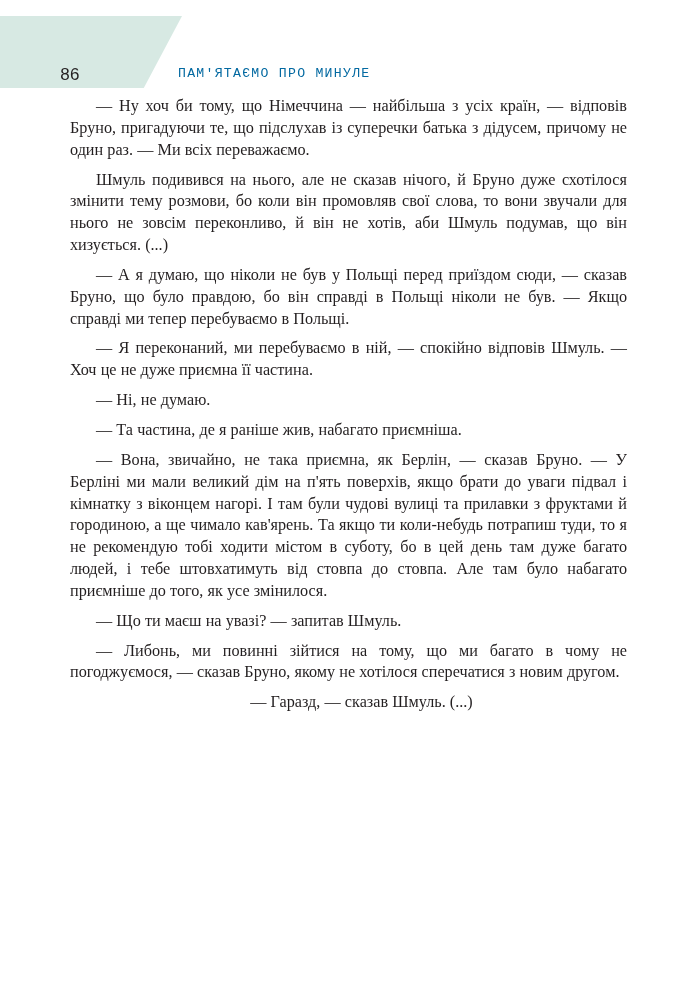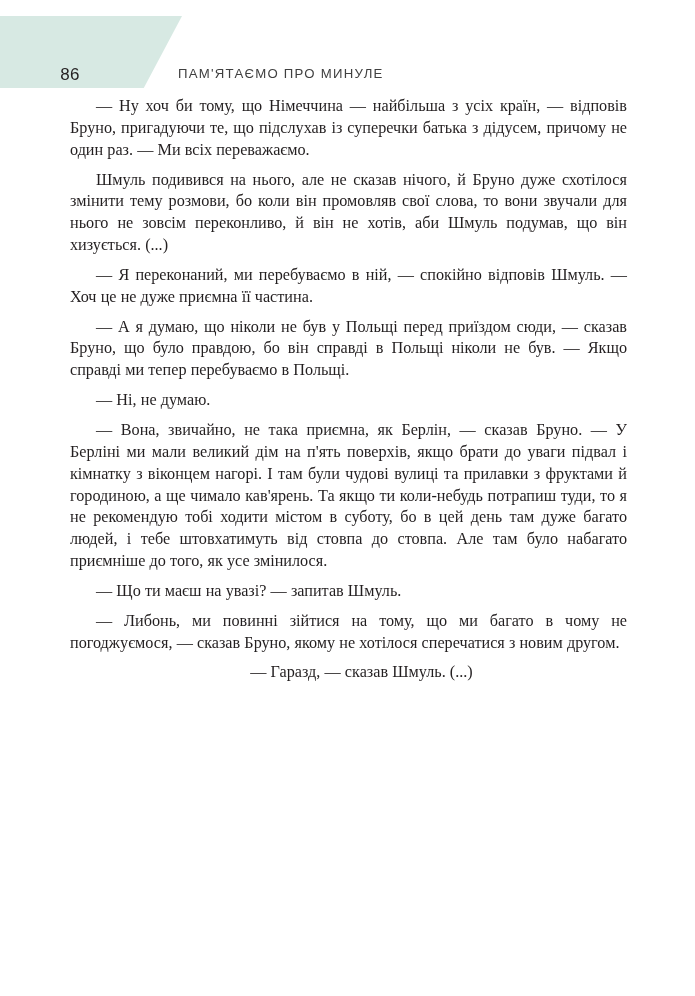--- a/index.html
+++ b/index.html
@@ -43,25 +43,25 @@
     font-size: 17px;
     font-weight: 400;
     letter-spacing: 0.4px;
     color: #231f20;
     line-height: 1;
   }
   .running-head {
     position: absolute;
     left: 178px;
     top: 51px;
-    font-family: Liberation Sans, sans-serif;
+    font-family: Liberation Mono, monospace;
     font-size: 13.2px;
     font-weight: 500;
     letter-spacing: 1.25px;
-    color: #404040;
+    color: #0369a1;
     line-height: 1;
     white-space: nowrap;
   }
 
   
   .text-column {
     position: absolute;
     left: 62px;
     top: 88px;
     width: 573px;
@@ -85,20 +85,21 @@
 
 <div class="header">
   <div class="header-shape"></div>
   <div class="page-number">86</div>
   <div class="running-head">ПАМ'ЯТАЄМО ПРО МИНУЛЕ</div>
 </div>
 
 <div class="text-column">
   <p class="para">— Ну хоч би тому, що Німеччина — найбільша з усіх кра­їн, — відповів Бруно, пригадуючи те, що підслухав із супереч­ки батька з дідусем, причому не один раз. — Ми всіх перева­жаємо.</p>
   <p class="para">Шмуль подивився на нього, але не сказав нічого, й Бруно дуже схотілося змінити тему розмови, бо коли він промовляв свої слова, то вони звучали для нього не зовсім переконливо, й він не хотів, аби Шмуль подумав, що він хизується. (...)</p>
+  <p class="para">— А я думаю, що ніколи не був у Польщі перед приїздом сюди, — сказав Бруно, що було правдою, бо він справді в Поль­щі ніколи не був. — Якщо справді ми тепер перебуваємо в Польщі.</p>
   <p class="para">— Я переконаний, ми перебуваємо в ній, — спокійно відпо­вів Шмуль. — Хоч це не дуже приємна її частина.</p>
-  <p class="para">— А я думаю, що ніколи не був у Польщі перед приїздом сюди, — сказав Бруно, що було правдою, бо він справді в Поль­щі ніколи не був. — Якщо справді ми тепер перебуваємо в Польщі.</p>
   <p class="para">— Ні, не думаю.</p>
+  <p class="para">— Та частина, де я раніше жив, набагато приємніша.</p>
   <p class="para">— Вона, звичайно, не така приємна, як Берлін, — сказав Бруно. — У Берліні ми мали великий дім на п'ять поверхів, якщо брати до уваги підвал і кімнатку з віконцем нагорі. І там були чудові вулиці та прилавки з фруктами й городиною, а ще чимало кав'ярень. Та якщо ти коли-небудь потрапиш туди, то я не рекомендую тобі ходити містом в суботу, бо в цей день там дуже багато людей, і тебе штовхатимуть від стовпа до стовпа. Але там було набагато приємніше до того, як усе змінилося.</p>
   <p class="para">— Що ти маєш на увазі? — запитав Шмуль.</p>
   <p class="para">— Либонь, ми повинні зійтися на тому, що ми багато в чому не погоджуємося, — сказав Бруно, якому не хотілося спереча­тися з новим другом.</p>
   <p class="para">— Гаразд, — сказав Шмуль. (...)</p>
 </div>
 
 </body></html>

